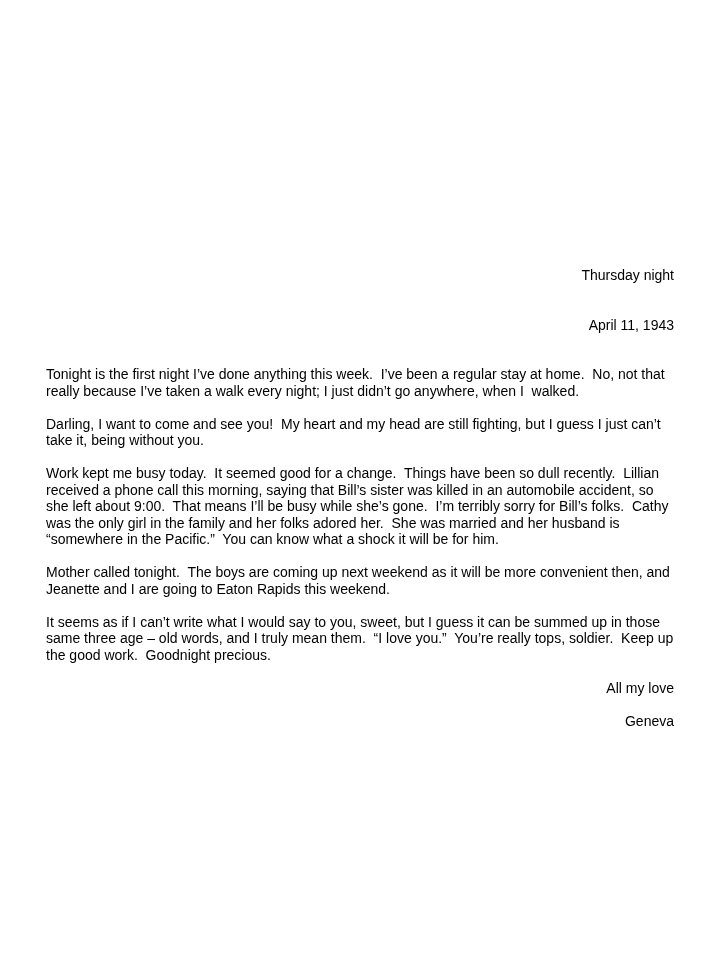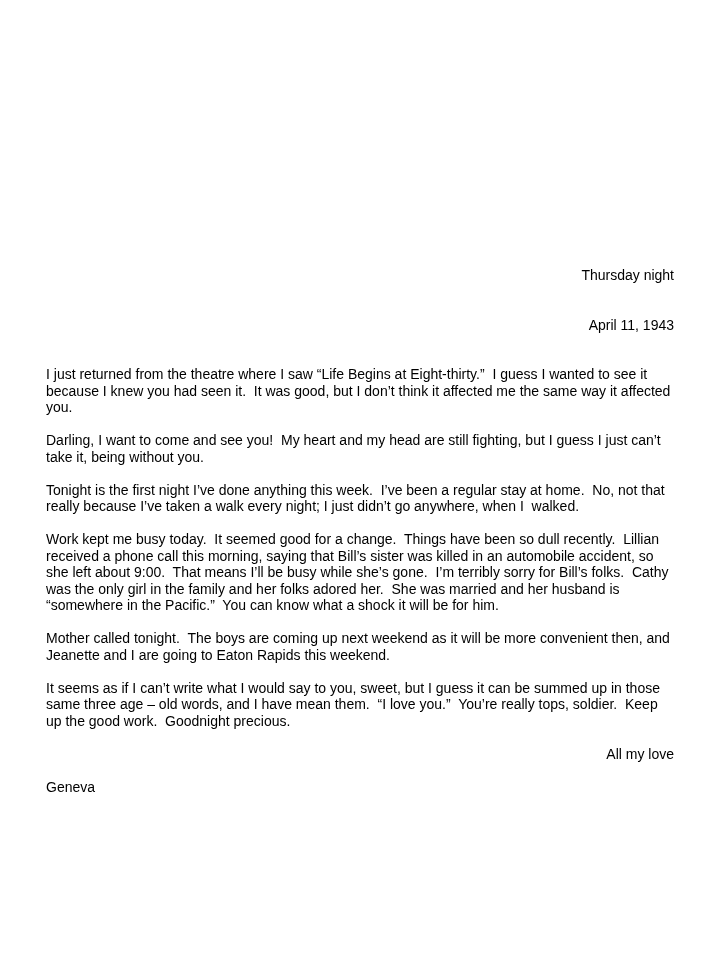--- a/index.html
+++ b/index.html
@@ -36,40 +36,39 @@
   .para {
     margin: 0 0 16.5px 0;
     white-space: pre-wrap;
   }
   .closing {
     text-align: right;
     margin: 0 0 16.5px 0;
     white-space: pre-wrap;
   }
   .signature {
-    text-align: left;
+    text-align: right;
     white-space: pre-wrap;
   }
 </style>
 </head>
 <body>
 
 <div class="page">
   <div class="letter-body">
 
     <div class="dateline">
       <div>Thursday night</div>
       <div>April 11, 1943</div>
     </div>
 
 
-    <p class="para">I just returned from the theatre where I saw “Life Begins at Eight-thirty.”  I guess I wanted to see it because I knew you had seen it.  It was good, but I don’t think it affected me the same way it affected you.</p>
+    <p class="para">Tonight is the first night I’ve done anything this week.  I’ve been a regular stay at home.  No, not that really because I’ve taken a walk every night; I just didn’t go anywhere, when I  walked.</p>
     <p class="para">Darling, I want to come and see you!  My heart and my head are still fighting, but I guess I just can’t take it, being without you.</p>
-    <p class="para">Tonight is the first night I’ve done anything this week.  I’ve been a regular stay at home.  No, not that really because I’ve taken a walk every night; I just didn’t go anywhere, when I  walked.</p>
     <p class="para">Work kept me busy today.  It seemed good for a change.  Things have been so dull recently.  Lillian received a phone call this morning, saying that Bill’s sister was killed in an automobile accident, so she left about 9:00.  That means I’ll be busy while she’s gone.  I’m terribly sorry for Bill’s folks.  Cathy was the only girl in the family and her folks adored her.  She was married and her husband is “somewhere in the Pacific.”  You can know what a shock it will be for him.</p>
     <p class="para">Mother called tonight.  The boys are coming up next weekend as it will be more convenient then, and Jeanette and I are going to Eaton Rapids this weekend.</p>
-    <p class="para">It seems as if I can’t write what I would say to you, sweet, but I guess it can be summed up in those same three age – old words, and I have mean them.  “I love you.”  You’re really tops, soldier.  Keep up the good work.  Goodnight precious.</p>
+    <p class="para">It seems as if I can’t write what I would say to you, sweet, but I guess it can be summed up in those same three age – old words, and I truly mean them.  “I love you.”  You’re really tops, soldier.  Keep up the good work.  Goodnight precious.</p>
 
     <div class="closing">All my love</div>
     <div class="signature">Geneva</div>
 
   </div>
 </div>
 
 </body></html>

